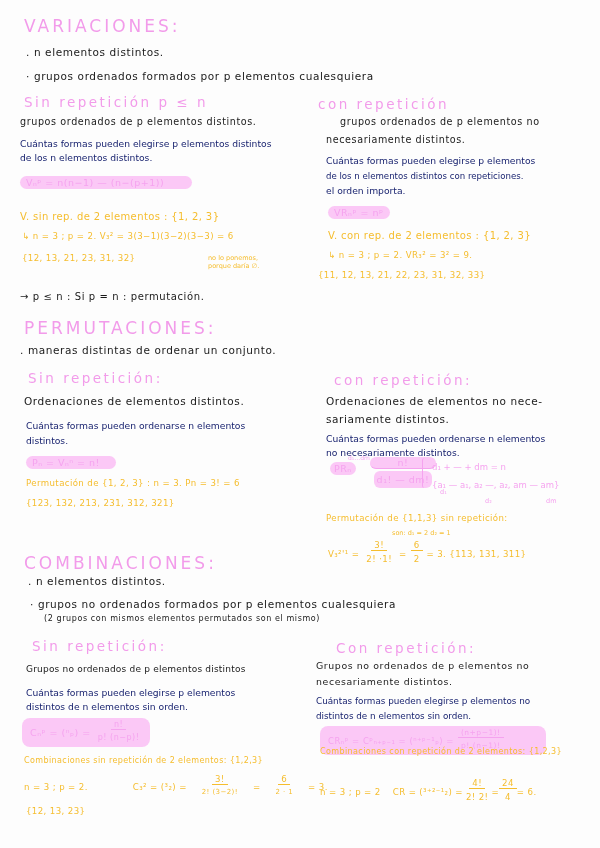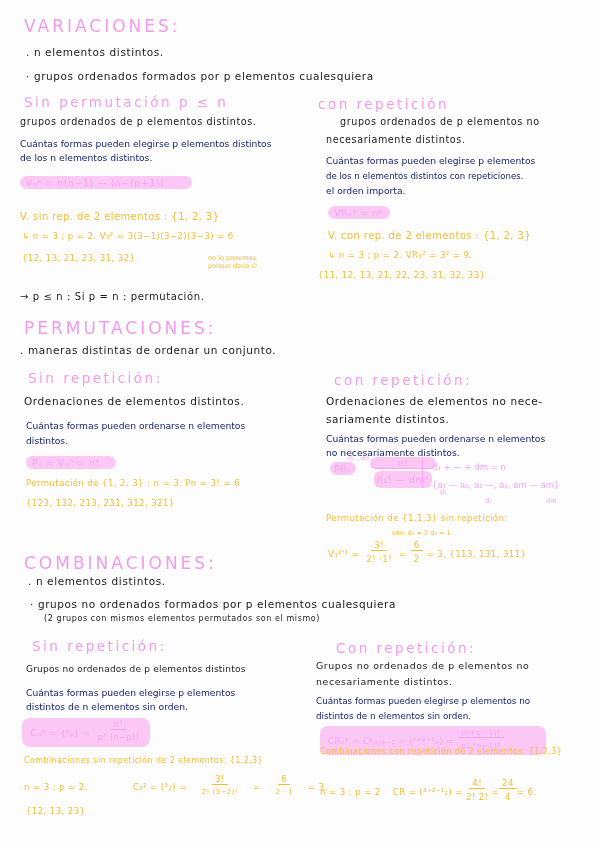--- a/index.html
+++ b/index.html
@@ -22,21 +22,21 @@
   .frac .num { border-bottom: 1px solid currentColor; padding: 0 3px; }
   .frac .den { padding: 3px 3px; }
 </style>
 </head>
 <body>
 
 <div class="abs h1" style="left:24px;top:16px;">VARIACIONES:</div>
 <div class="abs blk" style="left:26px;top:46px;">. n elementos distintos.</div>
 <div class="abs blk" style="left:26px;top:70px;">· grupos ordenados formados por p elementos cualesquiera</div>
 
-<div class="abs h2" style="left:24px;top:94px;">Sin permutación  p ≤ n</div>
+<div class="abs h2" style="left:24px;top:94px;">Sin repetición  p ≤ n</div>
 <div class="abs blk" style="left:20px;top:116px;font-size:9.6px;">grupos ordenados de p elementos distintos.</div>
 <div class="abs blu" style="left:20px;top:137px;">Cuántas formas pueden elegirse p elementos distintos</div>
 <div class="abs blu" style="left:20px;top:151px;">de los n elementos distintos.</div>
 <div class="abs hl" style="left:20px;top:176px;width:160px;">Vₙᵖ = n(n−1) — (n−(p+1))</div>
 
 <div class="abs yel" style="left:20px;top:211px;font-size:10px;">V. sin rep. de 2 elementos : {1, 2, 3}</div>
 <div class="abs yel" style="left:22px;top:231px;">↳ n = 3 ;  p = 2.   V₃² = 3(3−1)(3−2)(3−3) = 6</div>
 <div class="abs yel" style="left:22px;top:253px;">{12, 13, 21, 23, 31, 32}</div>
 <div class="abs yel-s" style="left:208px;top:254px;">no lo ponemos,</div>
 <div class="abs yel-s" style="left:208px;top:262px;">porque daría ∅.</div>

